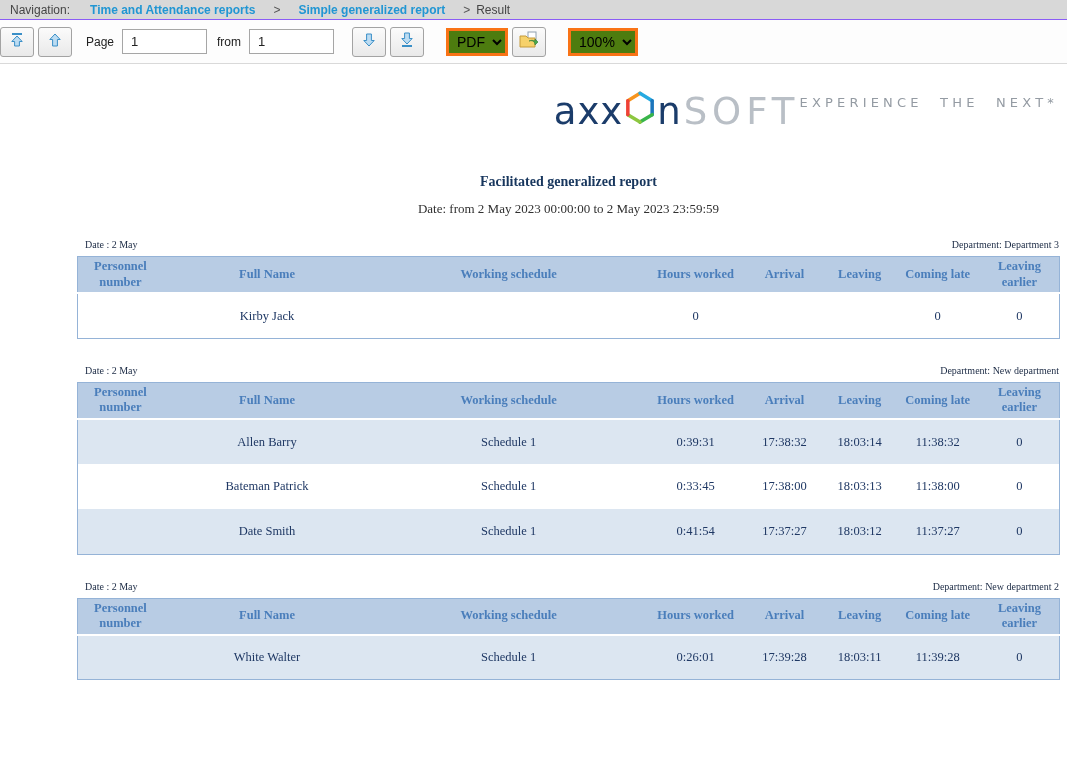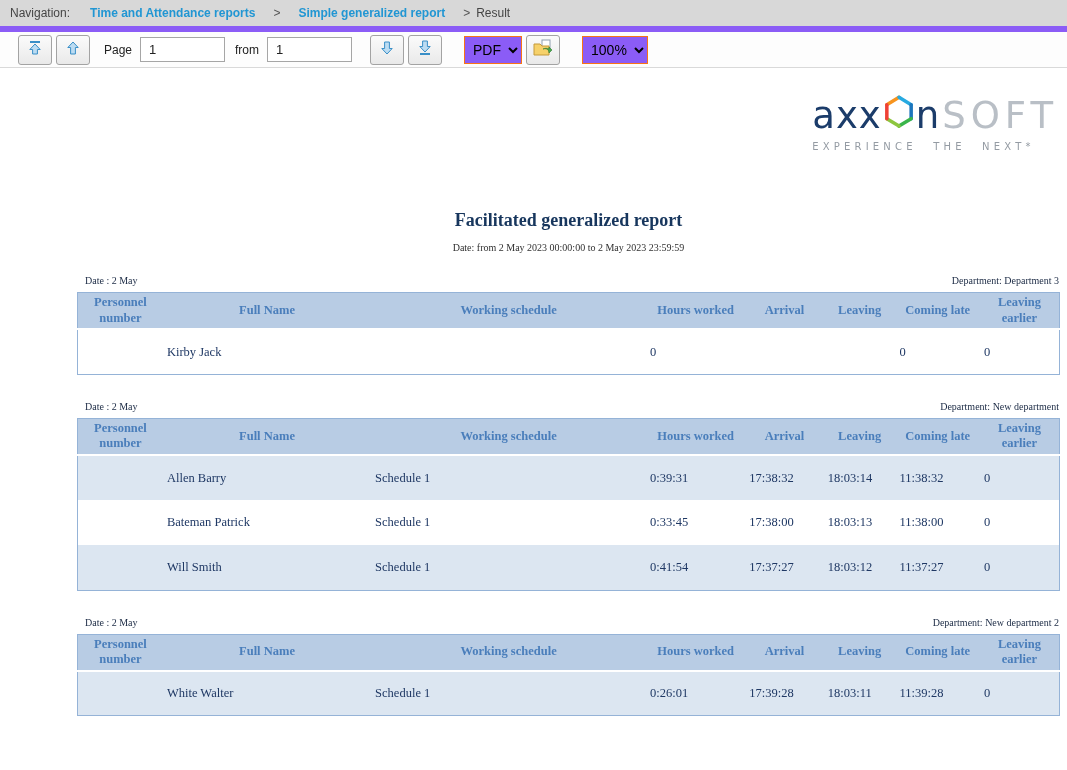--- a/index.html
+++ b/index.html
@@ -5,78 +5,78 @@
   * { box-sizing: border-box; }
   html,body { margin:0; padding:0; }
   body {
     width:1067px; height:770px; overflow:hidden;
     background:#fff;
     font-family:"Liberation Sans", sans-serif;
   }
 
   
   .navbar {
-    height:32px; background:var(--navbar_bg,#d8d8d8);
-    border-bottom:6px solid #8b5cf6;
+    height:20px; background:var(--navbar_bg,#d8d8d8);
+    border-bottom:1px solid #8b5cf6;
     display:flex; align-items:center; padding:0 10px;
     font-size:12px; color:#454545; white-space:nowrap;
   }
   .navbar .nav-prefix { margin-right:4px; }
   .navbar .nav-link { color:var(--link_blue,#2196d3); font-weight:bold; cursor:pointer; margin:0 16px; }
   .navbar .nav-sep { color:#555; margin:0 2px; }
   .navbar .nav-current { margin-left:4px; }
 
   
   .toolbar {
-    height:36px; background:#fdfdfd;
+    height:44px; background:#fdfdfd;
     border-bottom:1px solid #d9d9d9;
-    display:flex; align-items:center; padding:0 18px;
+    display:flex; align-items:center; padding:0 0;
   }
   .tb-btn {
     width:34px; height:30px; margin-right:4px;
     border:1px solid #a3a3a3; border-radius:3px;
     background:linear-gradient(#fbfbfb,#e9e9e9);
     display:flex; align-items:center; justify-content:center;
     cursor:pointer; padding:0;
   }
   .tb-label { font-size:12px; color:#222; margin:0 8px 0 10px; }
   .tb-input {
     width:85px; height:25px; border:1px solid #a6a6a6;
     font-size:13px; padding:0 8px; color:#222; background:#fff;
     font-family:"Liberation Sans", sans-serif;
   }
   .tb-select {
     height:28px; font-size:14px; margin:0 4px;
     font-family:"Liberation Sans", sans-serif;
-    border:1px solid #f97316; background:#8b5cf6; padding:0 4px;
+    border:3px solid #f97316; background:#4d7c0f; padding:0 4px;
   }
   .gap-l { margin-left:18px; }
 
   
   .page { position:relative; padding:0 7px 0 77px; }
 
   .logo-row { display:flex; justify-content:flex-end; margin:26px 2px 0 0; }
-  .logo { display:flex; flex-direction:column; }
+  .logo { display:flex; flex-direction:row; }
   .logo-word { display:flex; align-items:center; font-family:"DejaVu Sans", sans-serif; font-size:37px; line-height:1; }
   .logo-axx, .logo-n { color:var(--brand_navy,#1b3c6a); letter-spacing:1px; font-weight:500; }
   .logo-soft { color:var(--brand_gray,#b9bfc6); letter-spacing:5px; margin-left:2px; font-weight:400; }
   .logo-hex { margin:0 1px; }
   .logo-tagline {
-    margin-top:5px; font-size:10px; letter-spacing:4.2px; word-spacing:9px;
+    margin-top:5px; font-size:13px; letter-spacing:4.2px; word-spacing:9px;
     color:#949ba3; font-family:"DejaVu Sans", sans-serif; text-align:justify;
   }
 
   .report-title {
-    margin-top:58px; text-align:center;
+    margin-top:42px; text-align:center;
     font-family:"Liberation Serif", serif; font-weight:bold;
-    font-size:18px; color:var(--title_navy,#17365d);
+    font-size:14px; color:var(--title_navy,#17365d);
   }
   .report-subtitle {
     margin-top:11px; text-align:center;
-    font-family:"Liberation Serif", serif; font-size:10px; color:#303030;
+    font-family:"Liberation Serif", serif; font-size:13px; color:#303030;
   }
 
   #report-sections { margin-top:22px; }
   .section { margin-bottom:26px; }
   .section-head {
     display:flex; justify-content:space-between; align-items:flex-end;
     font-family:"Liberation Serif", serif; font-size:10px; color:#1b2a44;
     padding:0 1px 6px 8px;
   }
 
@@ -85,21 +85,21 @@
     border:1px solid var(--table_border,#95b3d7);
     font-family:"Liberation Serif", serif;
   }
   table.report th {
     background:var(--header_bg,#b8cce4); color:var(--header_text,#4a7ebb);
     font-weight:bold; font-size:12.5px; line-height:1.25;
     height:36px; padding:2px 4px; text-align:center;
     border-bottom:2px solid #fff;
   }
   table.report td {
-    font-size:12.5px; color:var(--cell_text,#1f3864);
+    text-align:center; font-size:12.5px; color:var(--cell_text,#1f3864);
     height:45px; padding:0 4px;
   }
   table.report tr.alt { background:var(--row_alt,#dce6f1); }
   table.report th:nth-child(1), table.report td:nth-child(1) { width:8.7%; }
   table.report th:nth-child(2), table.report td:nth-child(2) { width:21.2%; }
   table.report th:nth-child(3), table.report td:nth-child(3) { width:28.0%; }
   table.report th:nth-child(4), table.report td:nth-child(4) { width:10.1%; }
   table.report th:nth-child(5), table.report td:nth-child(5) { width:8.0%; }
   table.report th:nth-child(6), table.report td:nth-child(6) { width:7.3%; }
   table.report th:nth-child(7), table.report td:nth-child(7) { width:8.6%;margin-top:32px; }
@@ -268,21 +268,21 @@
               <td>Bateman Patrick</td>
               <td>Schedule 1</td>
               <td>0:33:45</td>
               <td>17:38:00</td>
               <td>18:03:13</td>
               <td>11:38:00</td>
               <td>0</td>
             </tr>
             <tr class="alt">
               <td></td>
-              <td>Will Smith</td>
+              <td>Date Smith</td>
               <td>Schedule 1</td>
               <td>0:41:54</td>
               <td>17:37:27</td>
               <td>18:03:12</td>
               <td>11:37:27</td>
               <td>0</td>
             </tr>
           </tbody>
     </table>
   </div>

